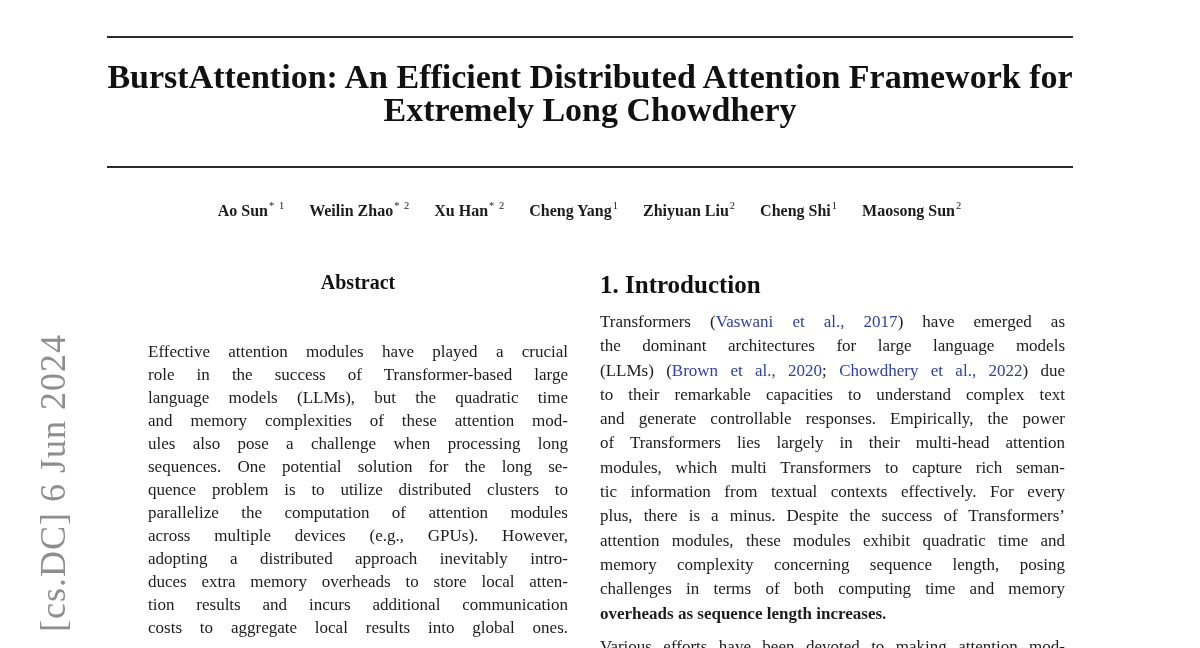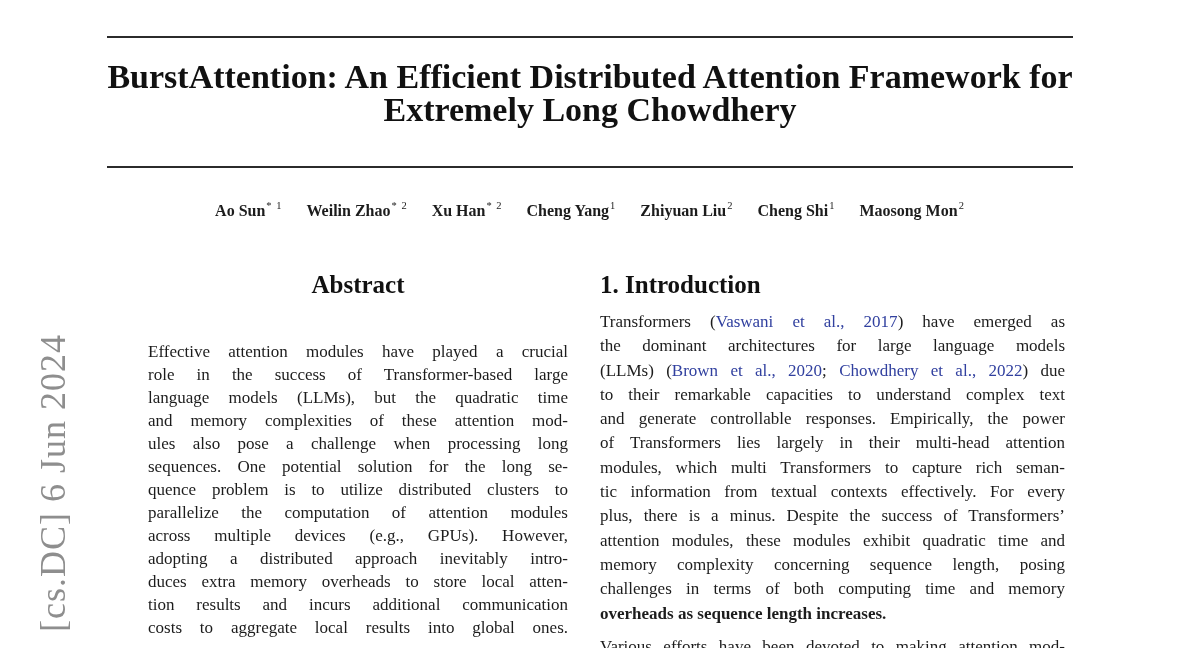--- a/index.html
+++ b/index.html
@@ -75,21 +75,21 @@
     margin-left: 1px;
     letter-spacing: 1px;
   }
 
   .abs-heading {
     position: absolute;
     left: 148px;
     top: 271px;
     width: 420px;
     text-align: center;
-    font-size: 25px;
+    font-size: 20px;
     font-weight: bold;
     color: #111;
   }
   .abs-body {
     position: absolute;
     left: 148px;
     top: 340px;
     width: 420px;
     font-size: 17px;
     line-height: 23px;
@@ -143,21 +143,21 @@
       <span class="author"><span>Weilin Zhao</span><sup class="sup">* 2</sup></span>
     
       <span class="author"><span>Xu Han</span><sup class="sup">* 2</sup></span>
     
       <span class="author"><span>Cheng Yang</span><sup class="sup">1</sup></span>
     
       <span class="author"><span>Zhiyuan Liu</span><sup class="sup">2</sup></span>
     
       <span class="author"><span>Cheng Shi</span><sup class="sup">1</sup></span>
     
-      <span class="author"><span>Maosong Mon</span><sup class="sup">2</sup></span>
+      <span class="author"><span>Maosong Sun</span><sup class="sup">2</sup></span>
     </div>
 
   <div class="abs-heading">Abstract</div>
   <div class="abs-body">
       <div class="jline">Effective attention modules have played a crucial</div>
       <div class="jline">role in the success of Transformer-based large</div>
       <div class="jline">language models (LLMs), but the quadratic time</div>
       <div class="jline">and memory complexities of these attention mod-</div>
       <div class="jline">ules also pose a challenge when processing long</div>
       <div class="jline">sequences. One potential solution for the long se-</div>

